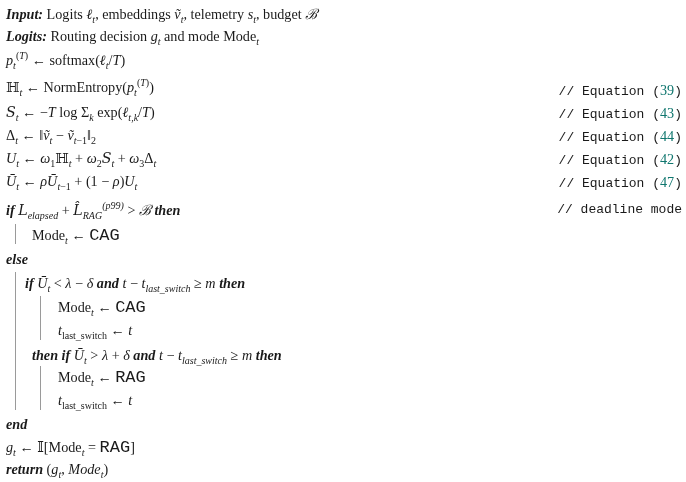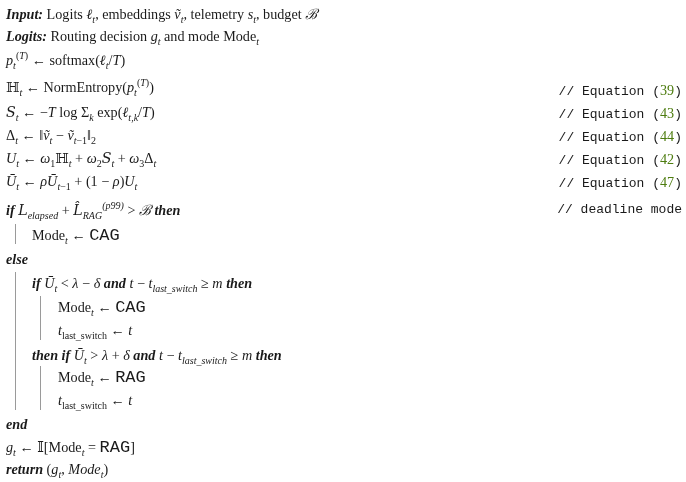--- a/index.html
+++ b/index.html
@@ -17,21 +17,21 @@
     .kw { font-weight: bold; font-style: italic; }
     .it { font-style: italic; }
     .tt { font-family: "Liberation Mono", "DejaVu Sans Mono", monospace; font-size: 17px; }
     sub, sup { font-size: 10px; line-height: 0; }
     .sub-it { font-style: italic; margin-top: 40px; }
     .comment {
       position: absolute; right: 2px; height: 22px; line-height: 22px;
       font-family: "Liberation Mono", "DejaVu Sans Mono", monospace;
       font-size: 13px; white-space: nowrap; color: #1a1a1a;
     }
-    .eqref { color: #4d7c0f; font-family: "Liberation Serif", "DejaVu Serif", serif; font-size: 14.2px; }
+    .eqref { color: #0f766e; font-family: "Liberation Serif", "DejaVu Serif", serif; font-size: 14.2px; }
     .vbar { position: absolute; width: 1.2px; background: #9a9a9a; }
     .bb { font-family: "DejaVu Serif", serif; }
     .cal { font-family: "DejaVu Serif", serif; font-style: italic; }
   </style>
 </head>
 <body>
 
 <div class="algo">
 
   <div class="line" style="top:3px">
@@ -98,21 +98,21 @@
     <span>←</span>
     <span class="tt">CAG</span>
   </div>
 
   <div class="line" style="top:248px">
     <span class="kw">else</span>
   </div>
 
   <div class="vbar" style="left:9px; top:272px; height:138px;"></div>
 
-  <div class="line" style="left:26px; top:272px">
+  <div class="line" style="left:19px; top:272px">
     <span class="kw">if</span>
     <span class="it">Ū</span><sub class="it">t</sub> &lt; <span class="it">λ</span> − <span class="it">δ</span>
     <span class="kw it">and</span>
     <span class="it">t</span> − <span class="it">t</span><sub class="sub-it">last_switch</sub> ≥ <span class="it">m</span>
     <span class="kw">then</span>
   </div>
 
   <div class="vbar" style="left:34px; top:296px; height:44px;"></div>
   <div class="line" style="left:52px; top:296px">
     <span>Mode</span><sub class="it">t</sub>

